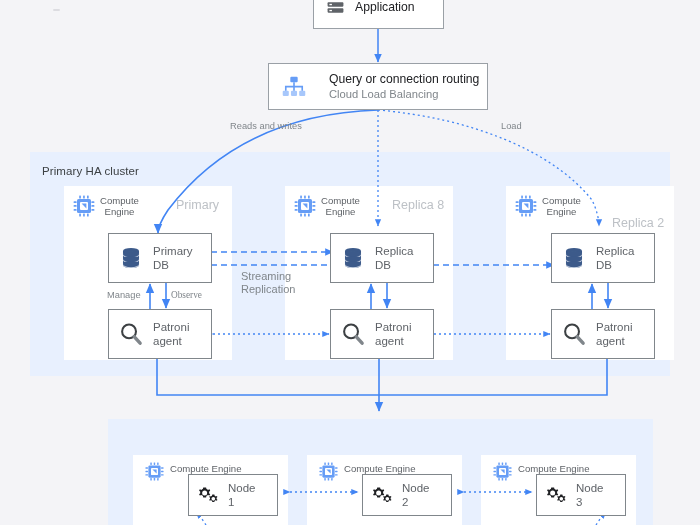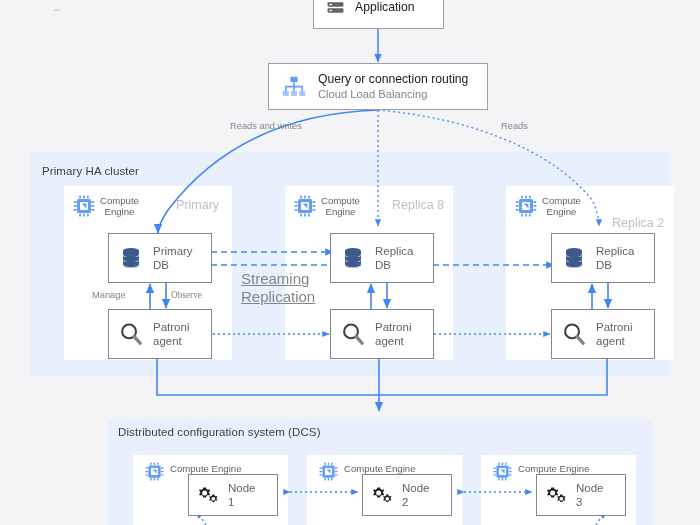--- a/index.html
+++ b/index.html
@@ -31,39 +31,38 @@
   .app-box{border:1.2px solid #9aa0a6;background:#fff;}
   .lb-box{border:1.2px solid #9aa0a6;background:#fff;}
   .ttl{color:#202124;font-size:12.2px;line-height:1.25;}
   .sub{color:#80868b;font-size:11.2px;line-height:1.25;}
 
   .ce-label{color:#5f6368;font-size:9.6px;line-height:1.18;white-space:pre-line;}
   .ce-label.one{white-space:nowrap;}
   .role-label{color:#bdc1c6;font-size:12.5px;white-space:nowrap;}
 
   .edge-label{color:#80868b;font-size:9.3px;line-height:1.2;white-space:pre-line;}
-  .edge-label.sm{font-size:15px;text-decoration:underline;}
+  .edge-label.sm{font-size:11px;}
 
   svg.ov{position:absolute;left:0;top:0;width:700px;height:525px;overflow:visible;pointer-events:none;}
   .artifact{
     width:7px;height:2px;background:#d9d9de;border-radius:1px;opacity:.9;
   }
 </style>
 </head>
 <body>
 
 <div id="stage">
 
   <div class="abs artifact" style="left:53px;top:9px;"></div>
 
   <div class="abs panel" style="left:30px;top:152px;width:640px;height:224px;"></div>
   <div class="abs panel-title" style="left:42px;top:165px;">Primary HA cluster</div>
 
   <div class="abs panel" style="left:108px;top:419px;width:545px;height:106px;"></div>
-  <div class="abs panel-title" style="left:118px;top:426px;">Distributed configuration system (DCS)</div>
 
   <div class="abs vm-card" style="left:64px;top:186px;width:168px;height:174px;"></div>
   <div class="abs vm-card" style="left:285px;top:186px;width:168px;height:174px;"></div>
   <div class="abs vm-card" style="left:506px;top:186px;width:168px;height:174px;"></div>
 
   <div class="abs vm-card" style="left:133px;top:455px;width:155px;height:70px;"></div>
   <div class="abs vm-card" style="left:307px;top:455px;width:155px;height:70px;"></div>
   <div class="abs vm-card" style="left:481px;top:455px;width:155px;height:70px;"></div>
 
   <svg class="ov" viewBox="0 0 700 525">
@@ -116,41 +115,41 @@
       <svg width="19" height="19" viewBox="0 0 24 24">
         <rect x="2" y="5.5" width="20" height="5.4" rx="1" fill="#5f6368"></rect>
         <rect x="2" y="13.1" width="20" height="5.4" rx="1" fill="#5f6368"></rect>
         <rect x="4.3" y="7.4" width="3.2" height="1.7" fill="#ffffff"></rect>
         <rect x="4.3" y="15" width="3.2" height="1.7" fill="#ffffff"></rect>
       </svg>
     </span>
     <span class="ttl">Application</span>
   </div>
 
-  <div class="abs lb-box" style="left:268px;top:63px;width:220px;height:47px;display:flex;align-items:center;padding-left:12px;gap:11px;">
+  <div class="abs lb-box" style="left:268px;top:63px;width:220px;height:47px;display:flex;align-items:center;padding-left:12px;gap:22px;">
     <span style="display:inline-block;width:26px;height:26px;flex:0 0 auto;">
       <svg width="26" height="26" viewBox="0 0 24 24">
         <rect x="8.6" y="2.6" width="6.8" height="5" rx="1" fill="#669df6"></rect>
         <rect x="1.6" y="15.4" width="5.6" height="5" rx="1" fill="#a7c7fb"></rect>
         <rect x="9.2" y="15.4" width="5.6" height="5" rx="1" fill="#a7c7fb"></rect>
         <rect x="16.8" y="15.4" width="5.6" height="5" rx="1" fill="#a7c7fb"></rect>
         <path d="M12,7.6 L12,11.6 M4.4,15.4 L4.4,11.6 L19.6,11.6 L19.6,15.4 M12,11.6 L12,15.4" stroke="#669df6" stroke-width="1.5" fill="none"></path>
       </svg>
     </span>
     <span style="display:flex;flex-direction:column;justify-content:center;">
       <span class="ttl">Query or connection routing</span>
       <span class="sub">Cloud Load Balancing</span>
     </span>
   </div>
 
   <div class="abs edge-label" style="left:184px;top:121px;margin-left:46px;">Reads and writes</div>
-  <div class="abs edge-label" style="left:501px;top:121px;">Reads</div>
+  <div class="abs edge-label" style="left:501px;top:121px;">Load</div>
   <div class="abs edge-label sm" style="left:241px;top:270px;text-align:left;">Streaming
 Replication</div>
-  <div class="abs edge-label" style="left:92px;top:290px;">Manage</div>
+  <div class="abs edge-label" style="left:107px;top:290px;">Manage</div>
   <div class="abs edge-label" style="left:171px;top:290px;font-family:Liberation Serif, serif;">Observe</div>
 
   <span class="abs" style="left:72px;top:194px;width:24px;height:24px;">
     <svg width="24" height="24" viewBox="0 0 24 24">
       <rect x="5" y="5" width="14" height="14" rx="1.6" fill="#669df6"></rect>
       <rect x="8" y="8" width="8" height="8" rx="1" fill="#ffffff"></rect>
       <path d="M9.6,9.6 L14.4,9.6 L14.4,14.4 z" fill="#669df6"></path>
       <g fill="#669df6">
         <rect x="7.2" y="1.6" width="1.7" height="3" rx=".5"></rect>
           <rect x="11.1" y="1.6" width="1.7" height="3" rx=".5"></rect>

